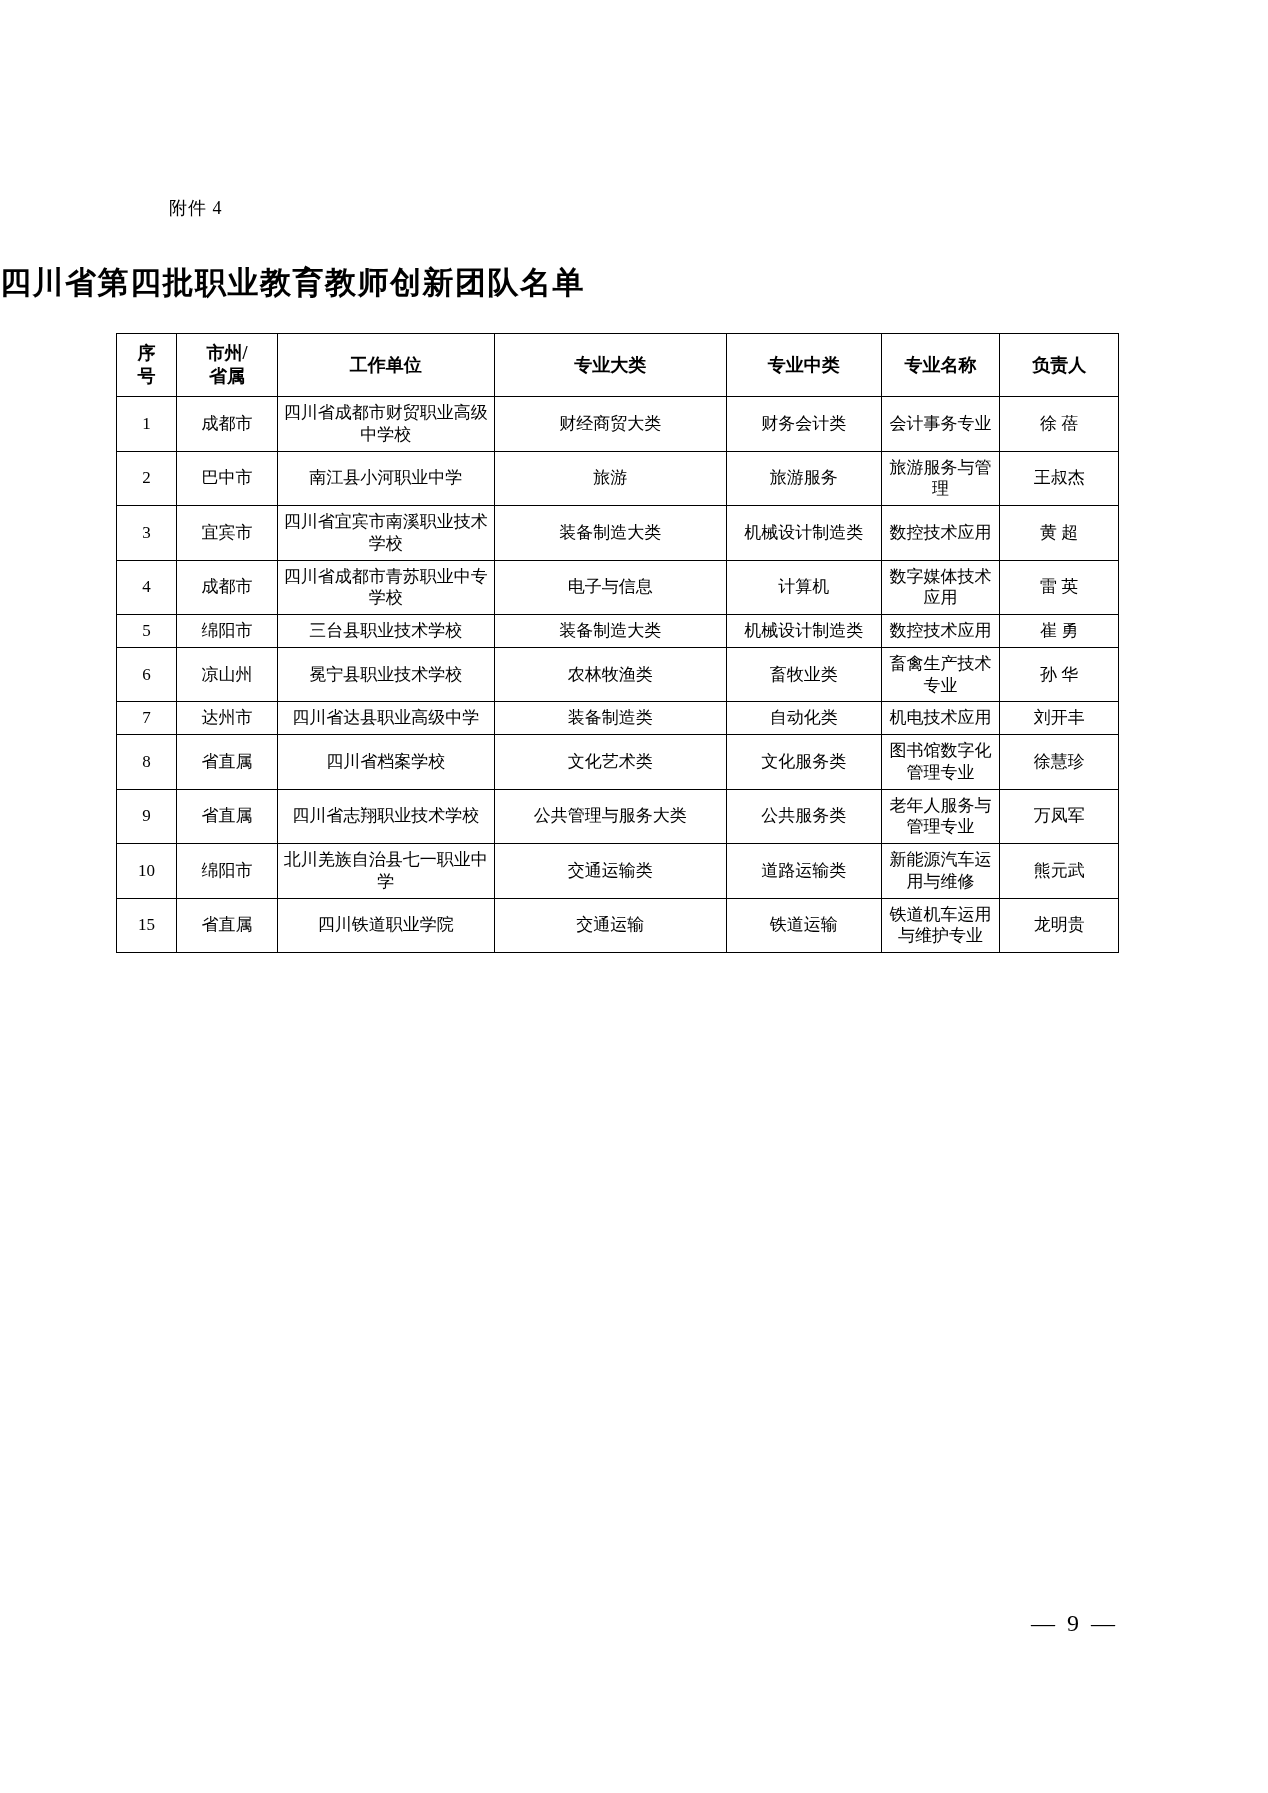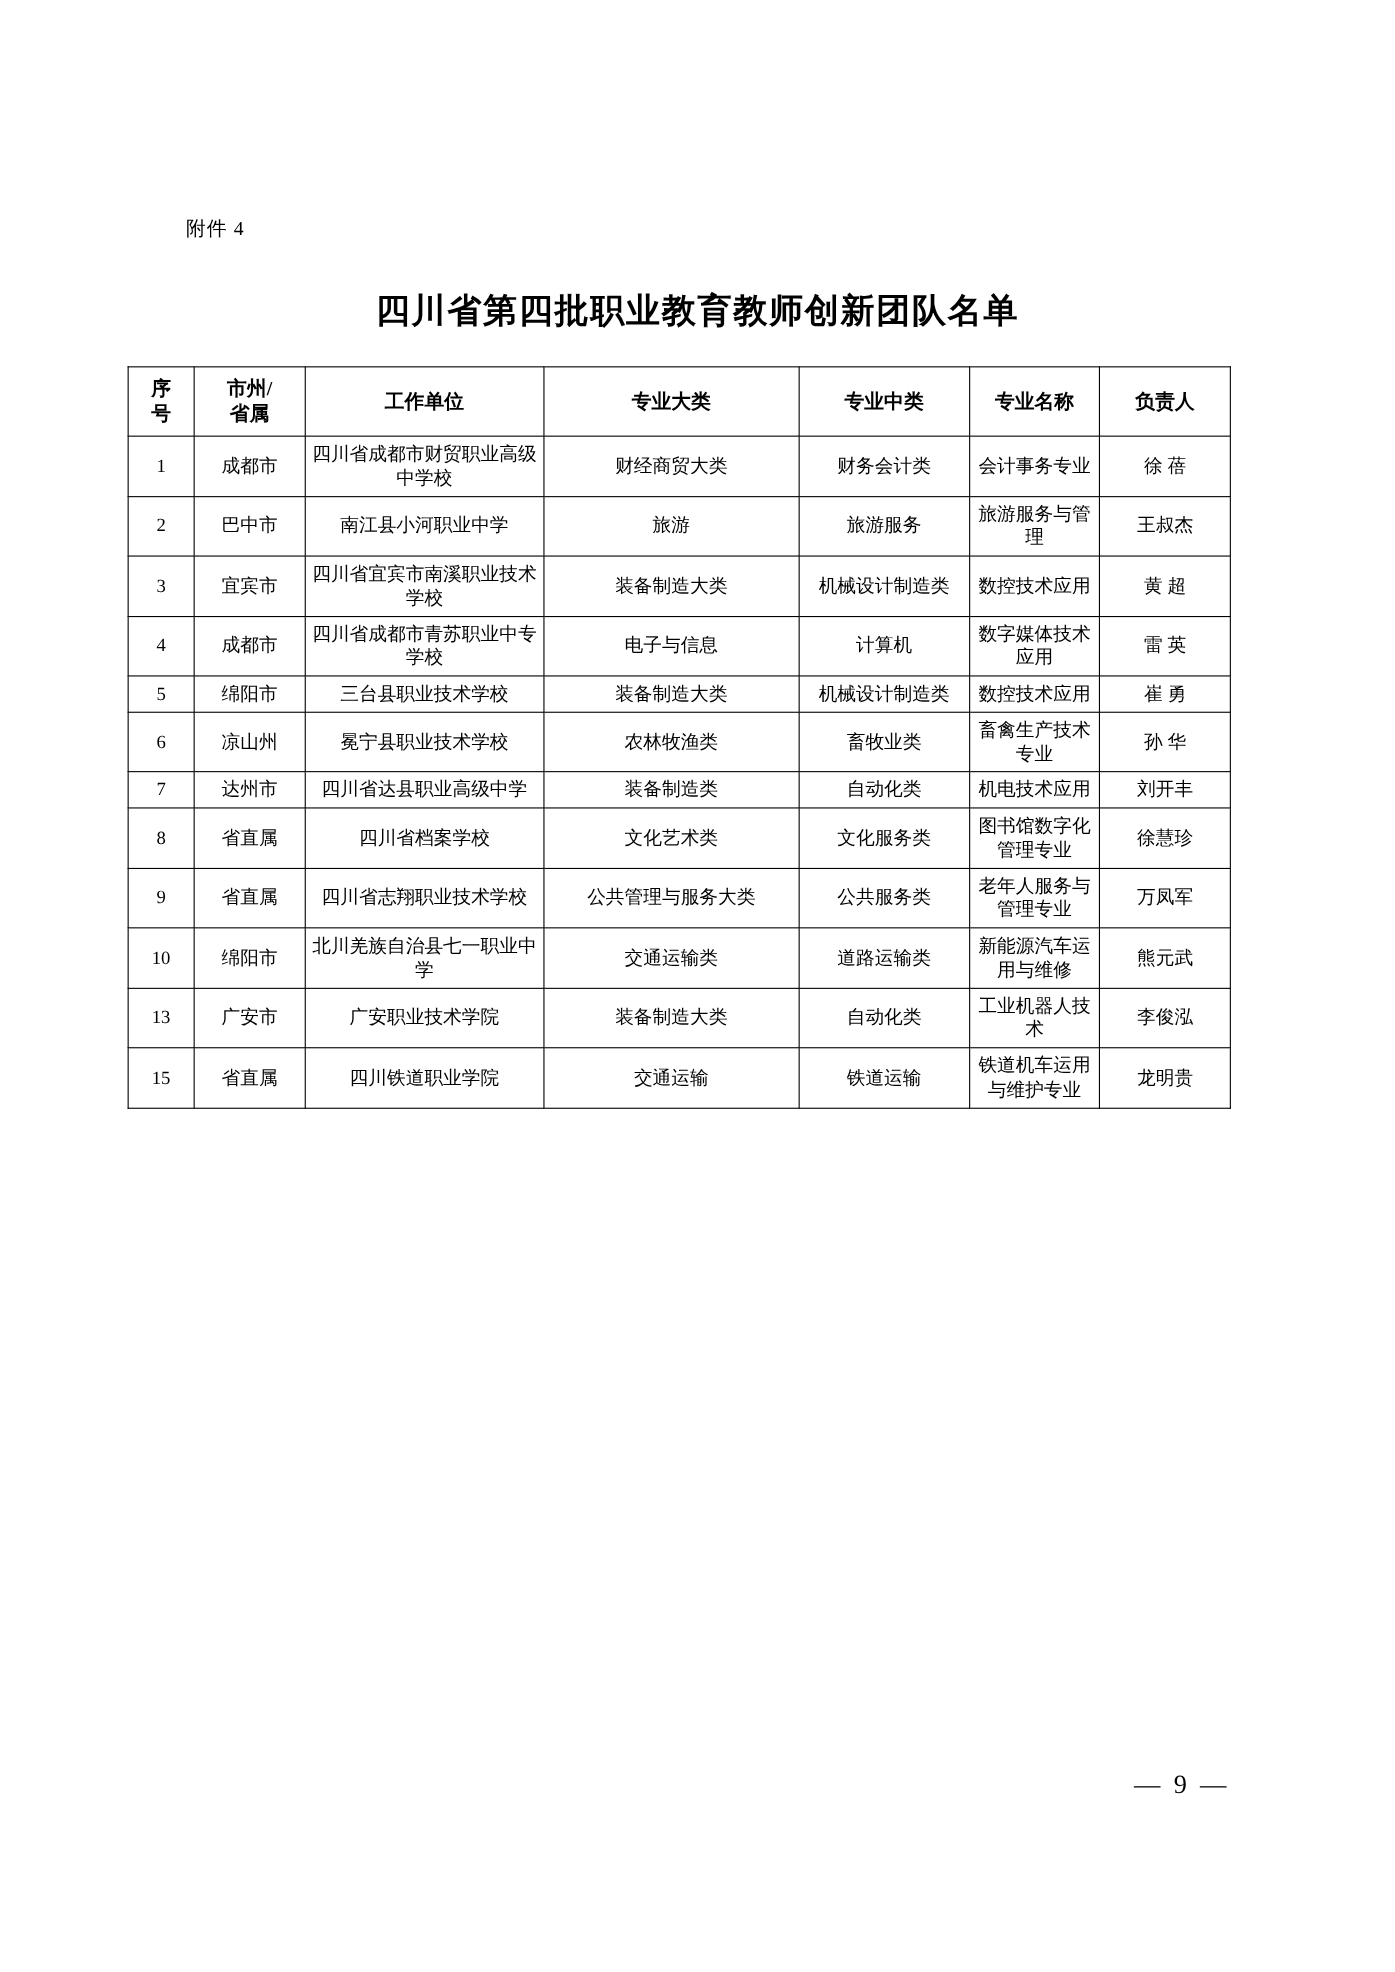--- a/index.html
+++ b/index.html
@@ -28,21 +28,20 @@
     font-size: 18px;
     font-weight: normal;
     letter-spacing: 1px;
     margin-left: 27px;
   }
   .doc-title {
     position: absolute;
     left: 0;
     top: 262px;
     width: 1268px;
-    text-align: center;
     font-size: 31px;
     font-weight: bold;
     letter-spacing: 1.5px;
   }
   .table-wrap {
     position: absolute;
     left: 116px;
     top: 333px;
     width: 1003px;
   }
@@ -209,29 +208,20 @@
           <tr>
             <td>10</td>
             <td>绵阳市</td>
             <td>北川羌族自治县七一职业中学</td>
             <td>交通运输类</td>
             <td>道路运输类</td>
             <td>新能源汽车运用与维修</td>
             <td>熊元武</td>
           </tr>
           <tr>
-            <td>13</td>
-            <td>广安市</td>
-            <td>广安职业技术学院</td>
-            <td>装备制造大类</td>
-            <td>自动化类</td>
-            <td>工业机器人技术</td>
-            <td>李俊泓</td>
-          </tr>
-          <tr>
             <td>15</td>
             <td>省直属</td>
             <td>四川铁道职业学院</td>
             <td>交通运输</td>
             <td>铁道运输</td>
             <td>铁道机车运用与维护专业</td>
             <td>龙明贵</td>
           </tr>
         </tbody>
     </table>

